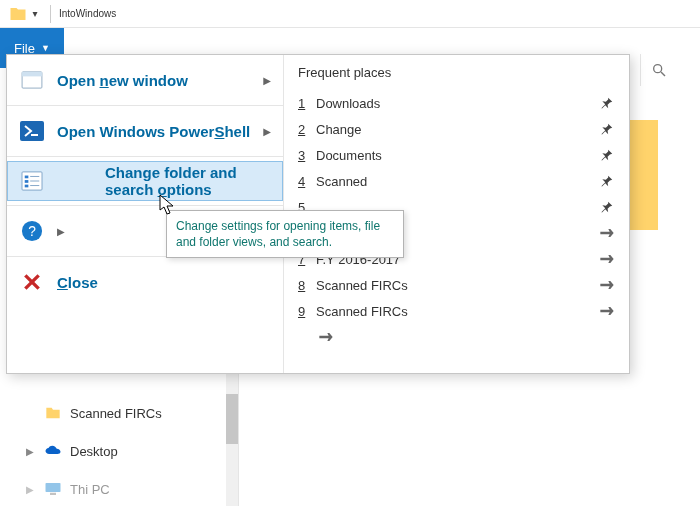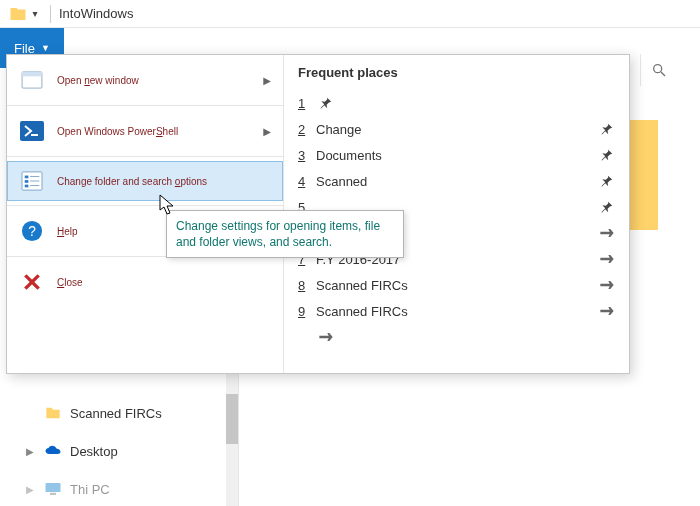--- a/index.html
+++ b/index.html
@@ -3,40 +3,40 @@
 <meta charset="utf-8">
 <style>
   * { box-sizing: border-box; margin: 0; padding: 0; font-family: "Segoe UI", Tahoma, sans-serif; }
   body { width: 700px; height: 506px; overflow: hidden; background: #fff; position: relative; font-size: 13px; color: #333; }
 
   
   .titlebar { height: 28px; background: #fff; display: flex; align-items: center; border-bottom: 1px solid #e5e5e5; }
   .title-folder { width: 20px; height: 20px; margin-left: 8px; display:flex; align-items:center; justify-content:center; }
   .title-dd { width:14px; display:flex; justify-content:center; color:#444; font-size:10px; }
   .title-sep2 { width:1px; height:18px; background:#ccc; margin:0 8px; }
-  .title-text { font-size:13px; color:#333; }
+  .title-text { font-size:10px; color:#333; }
 
   
   .ribbonrow { height: 26px; display:flex; align-items:stretch; background:#fff; }
   .file-tab { background:#1979ca; color:#fff; padding: 0 14px; display:flex; align-items:center; font-size:13px; height:40px; }
   .file-tab .caret { margin-left:6px; font-size:9px; }
 
   
   .file-menu { position:absolute; left:6px; top:54px; width:624px; height:320px; background:#fff; border:1px solid #c6c6c6; box-shadow: 3px 3px 12px rgba(0,0,0,0.18); display:flex; z-index:50; }
   .file-left { width:277px; border-right:1px solid #e5e5e5; padding-top:4px; }
   .menu-item { display:flex; align-items:center; height:42px; padding:0 12px; position:relative; cursor:default; }
   .menu-item .mi-icon { width:26px; height:26px; display:flex; align-items:center; justify-content:center; margin-right:12px; }
-  .menu-item .mi-label { flex:1; font-size:10px; color:#7f1d1d; }
+  .menu-item .mi-label { flex:1; font-size:15px; color:#0369a1;font-weight:bold; }
   .menu-item .mi-label u { text-decoration: underline; }
   .menu-item .mi-caret { font-size:10px; color:#666; }
   .menu-sep { height:1px; background:#e5e5e5; margin:4px 0; }
-  .menu-item.hover { background:#d7eaf9; border:1px solid #8ec1e8; padding:0 11px; height:40px; }
+  .menu-item.hover { background:#d7eaf9; border:1px solid #8ec1e8; padding:0 11px; height:40px;gap:48px; }
 
   .file-right { flex:1; padding:10px 12px 6px 14px; overflow:hidden; }
-  .fp-header { font-weight:700; font-size:13px; margin-bottom:10px; display:inline-block; }
+  .fp-header { font-weight:400; font-size:13px; margin-bottom:10px; display:inline-block; }
   .fp-row { display:flex; align-items:center; height:26px; font-size:13px; color:#333; }
   .fp-num { width:18px; text-decoration:underline; color:#333; }
   .fp-label { flex:1; white-space:nowrap; overflow:hidden; text-overflow:ellipsis; color:#333; }
   .fp-pin { width:20px; display:flex; justify-content:center; color:#555; }
 
   
   .tooltip { position:absolute; left:166px; top:210px; width:238px; background:#fff; border:1px solid #b3b3b3; padding:7px 9px; font-size:12px; color:#0f766e; box-shadow:2px 2px 6px rgba(0,0,0,0.15); z-index:60; line-height:1.35; }
 
   
   .cursor { position:absolute; left:159px; top:194px; z-index:70; pointer-events:none; }
@@ -138,21 +138,20 @@
 
     <div class="menu-sep"></div>
 
     <div class="menu-item">
       <span class="mi-icon">
         <svg width="22" height="22" viewBox="0 0 24 24">
             <circle cx="12" cy="12" r="11" fill="#1979ca"></circle>
             <text x="12" y="17" text-anchor="middle" font-size="15" fill="#fff" font-family="Segoe UI">?</text>
           </svg>
       </span>
-      <span class="mi-label"><u>H</u>elp</span>
       <span class="mi-caret">▶</span>
     </div>
 
     <div class="menu-sep"></div>
 
     <div class="menu-item">
       <span class="mi-icon">
         <svg width="20" height="20" viewBox="0 0 24 24">
             <line x1="4" y1="4" x2="20" y2="20" stroke="#c62828" stroke-width="4"></line>
             <line x1="20" y1="4" x2="4" y2="20" stroke="#c62828" stroke-width="4"></line>
@@ -161,20 +160,21 @@
       <span class="mi-label"><u>C</u>lose</span>
     </div>
 
   </div>
 
   <div class="file-right">
     <span class="fp-header">Frequent places</span>
     <div id="fp-list">
         <div class="fp-row">
           <span class="fp-num">1</span>
+          <span class="fp-label">Downloads</span>
           <span class="fp-pin">
             <svg width="14" height="14" viewBox="0 0 24 24">
               <path fill="#444" d="M14 3l7 7-4 1-4 4 1 6-5-5-6 6 0-2 6-6-5-5 6 1 4-4z"></path>
             </svg>
           </span>
         </div>
         <div class="fp-row">
           <span class="fp-num">2</span>
           <span class="fp-label">Change</span>
           <span class="fp-pin">

